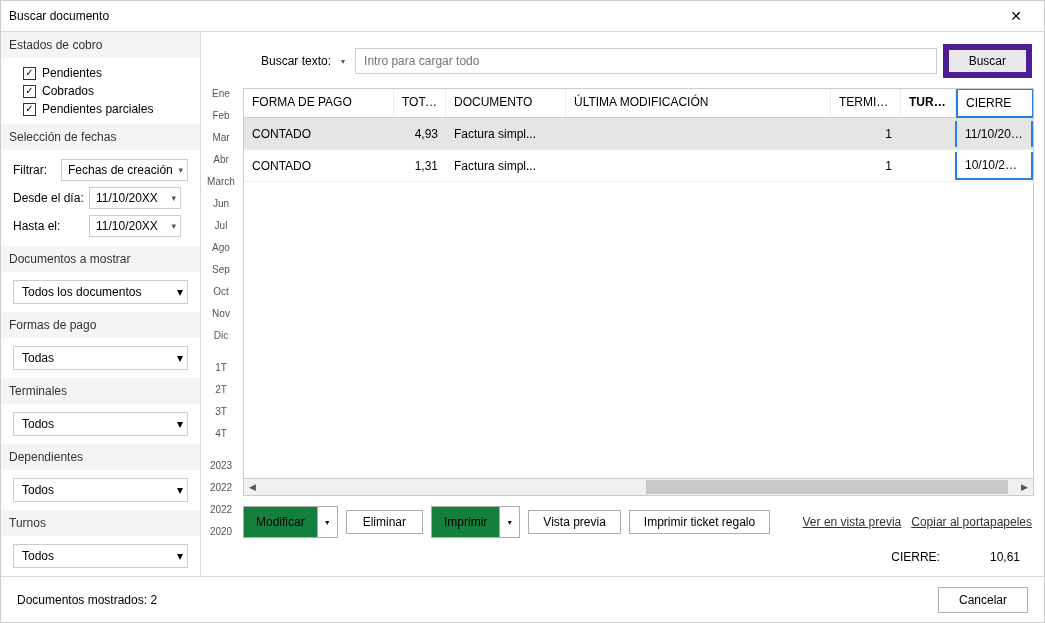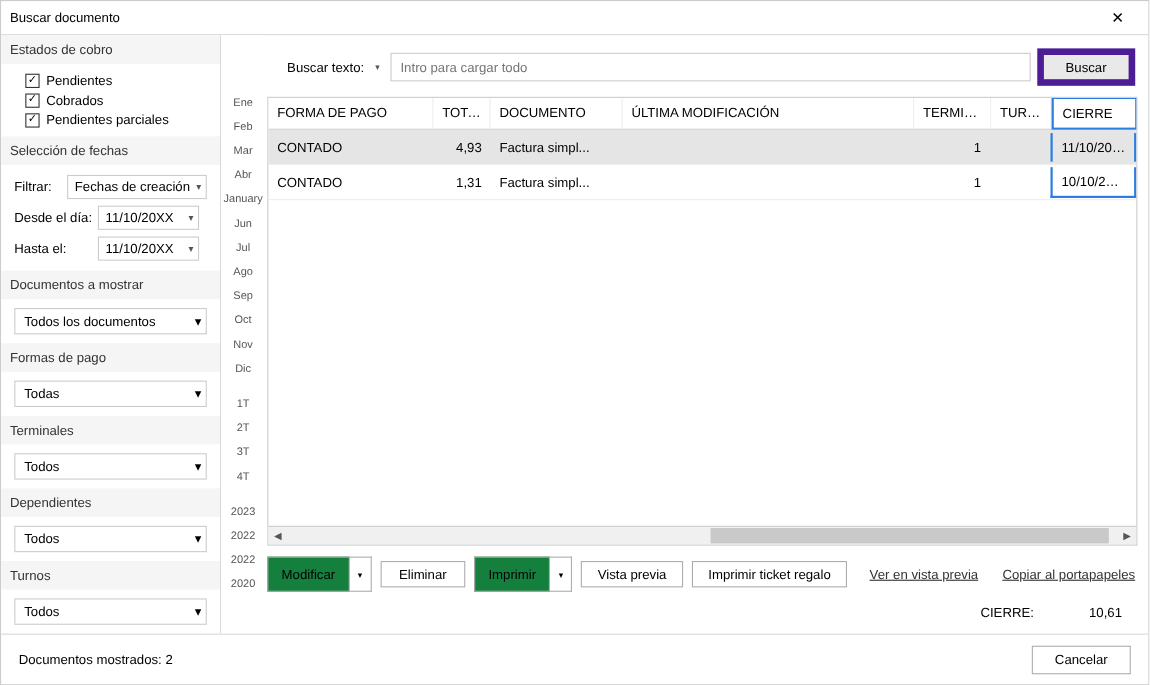--- a/index.html
+++ b/index.html
@@ -46,38 +46,38 @@
 .th { padding: 6px 8px; border-right: 1px solid #eee; white-space: nowrap; overflow: hidden; text-overflow: ellipsis;}
 .th:last-child{border-right:none;}
 .tbody .tr { display:flex; border-bottom: 1px solid #eee; height: 32px; align-items: center;}
 .tbody .tr.sel { background: #e5e5e5;}
 .td { padding: 6px 8px; white-space: nowrap; overflow: hidden; text-overflow: ellipsis;}
 .col-forma { width: 150px;}
 .col-total { width: 52px; text-align: right;}
 .col-doc { width: 120px;}
 .col-mod { flex: 1;}
 .col-term { width: 70px; text-align: right;}
-.col-turno { width: 55px;}
+.col-turno { width: 55px; font-weight: bold;}
 .col-cierre { width: 78px;}
 .th.col-cierre.highlight { border:2px solid #2a7de1; margin:-1px -1px -1px 0;}
 .td.col-cierre.highlight-l { border-left:2px solid #2a7de1;border-right:2px solid #2a7de1;}
 .td.col-cierre.highlight-b { border-bottom:2px solid #2a7de1;}
 
 .scroll-h { height: 17px; border-top: 1px solid #ccc; display: flex; align-items: center; background: #f0f0f0; margin-top: auto;}
 .scroll-h .arrow { width: 17px; height: 17px; display:flex;align-items:center;justify-content:center;font-size:9px;color:#555;cursor:pointer;}
 .scroll-h .track { flex:1; height: 14px; position: relative;}
 .scroll-h .thumb { position:absolute; right:8px; width: 48%; height: 14px; background:#c9c9c9;}
 
 
 .action-row { display: flex; align-items: center; padding: 10px 2px 0 2px; gap: 8px;}
 .split-btn { display: flex;}
 .split-btn .main-b { border:1px solid #adadad; background:#15803d; padding:8px 12px; cursor:pointer;}
 .split-btn .drop { border:1px solid #adadad; border-left:none; background:#fff; width:20px; display:flex;align-items:center;justify-content:center;font-size:8px;cursor:pointer;}
 .link { color:#333; text-decoration: underline; cursor:pointer; font-size: 12px;}
-.action-right { margin-left:auto; display:flex; gap:22px;}
+.action-right { margin-left:auto; display:flex; gap:10px;}
 
 .total-row { display:flex; justify-content:flex-end; gap: 50px; padding: 12px 14px 12px 2px; font-size:12px;}
 
 
 .footer { height: 46px; border-top:1px solid #d9d9d9; display:flex; align-items:center; padding: 0 16px; }
 .footer .count { flex:1;}
 .footer .cancel { border:1px solid #adadad; background:#fff; padding: 5px 20px; cursor:pointer;}
 
 </style>
 </head>
@@ -175,21 +175,21 @@
         </div>
       </div>
 
     </div>
 
     <div class="monthcol" id="monthcol">
         <span>Ene</span>
         <span>Feb</span>
         <span>Mar</span>
         <span>Abr</span>
-        <span>January</span>
+        <span>March</span>
         <span>Jun</span>
         <span>Jul</span>
         <span>Ago</span>
         <span>Sep</span>
         <span>Oct</span>
         <span>Nov</span>
         <span>Dic</span>
         <span style="height: 10px;"></span>
         <span>1T</span>
         <span>2T</span>

